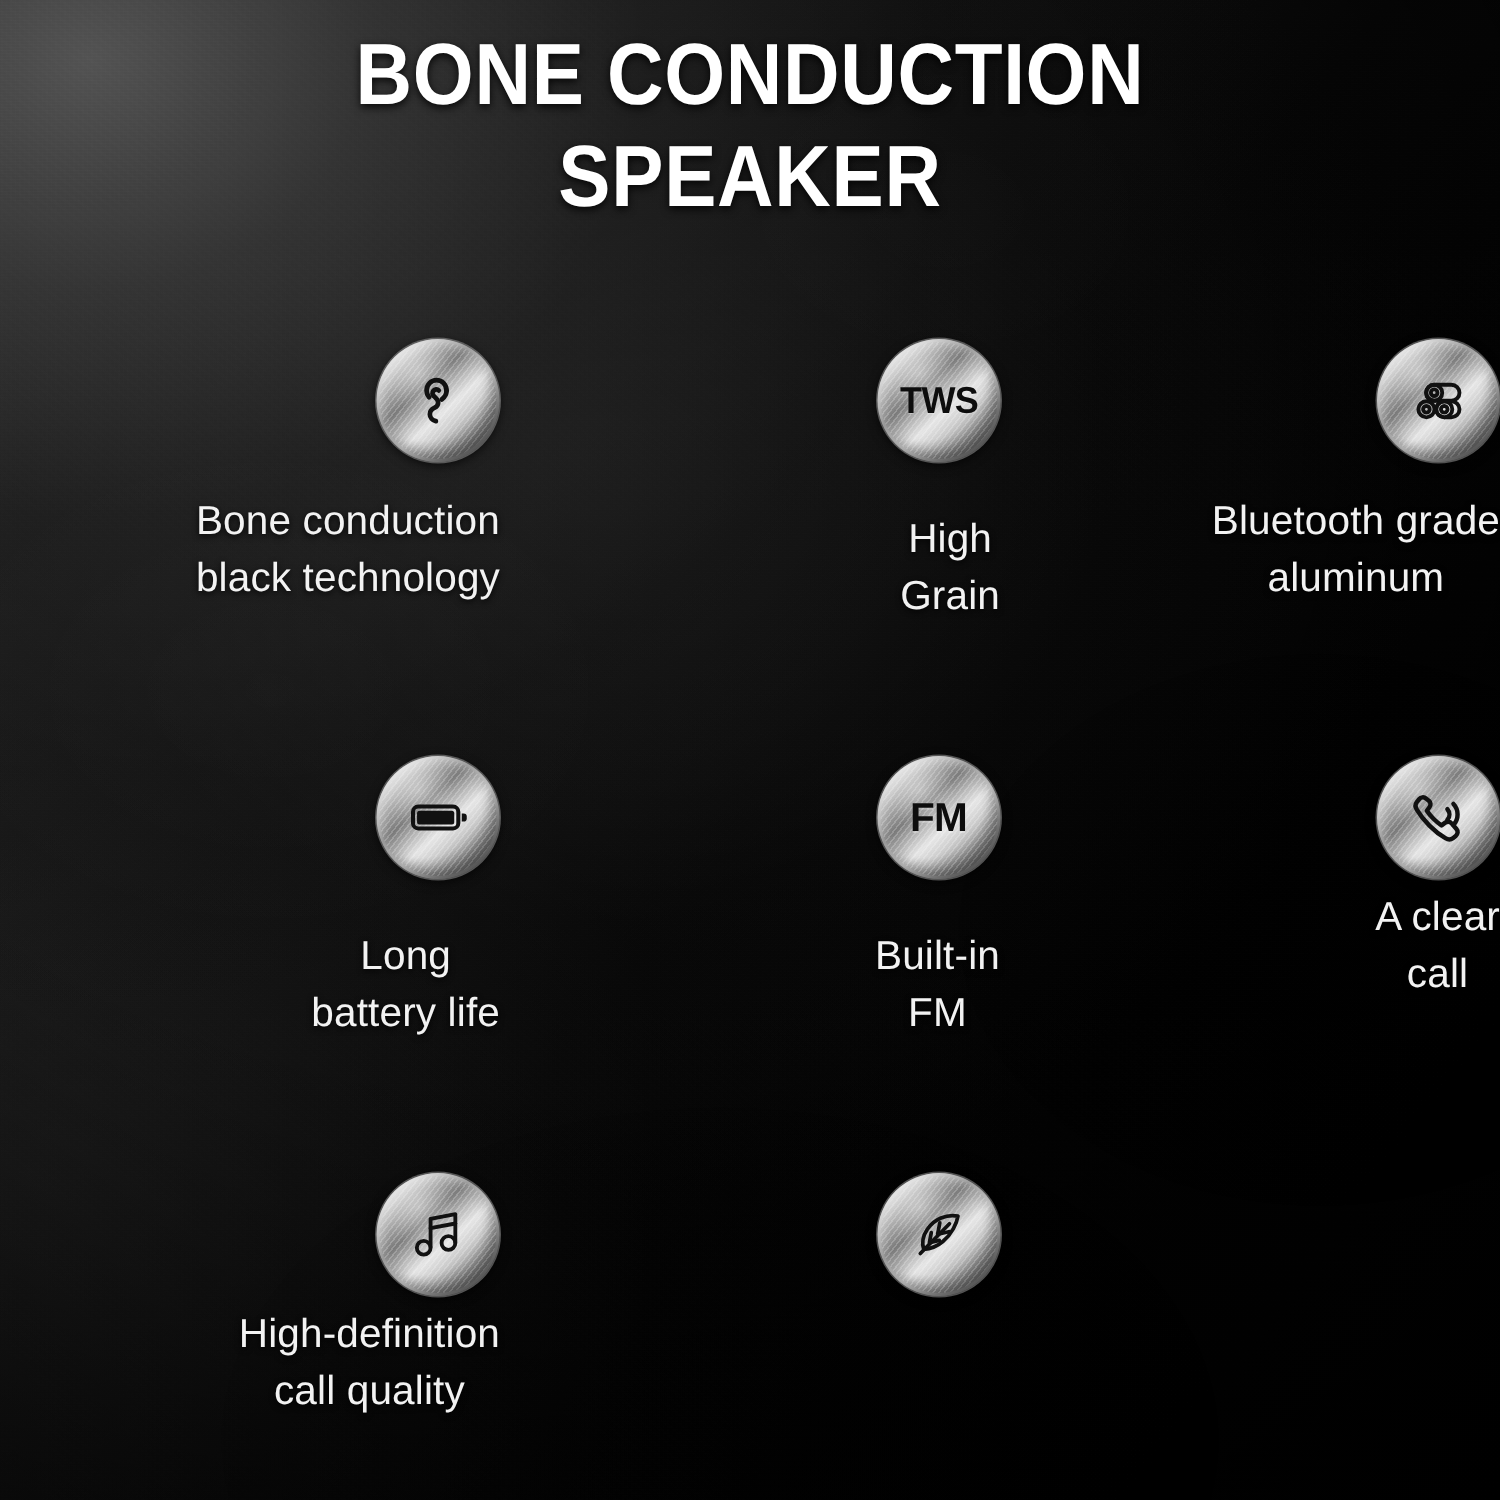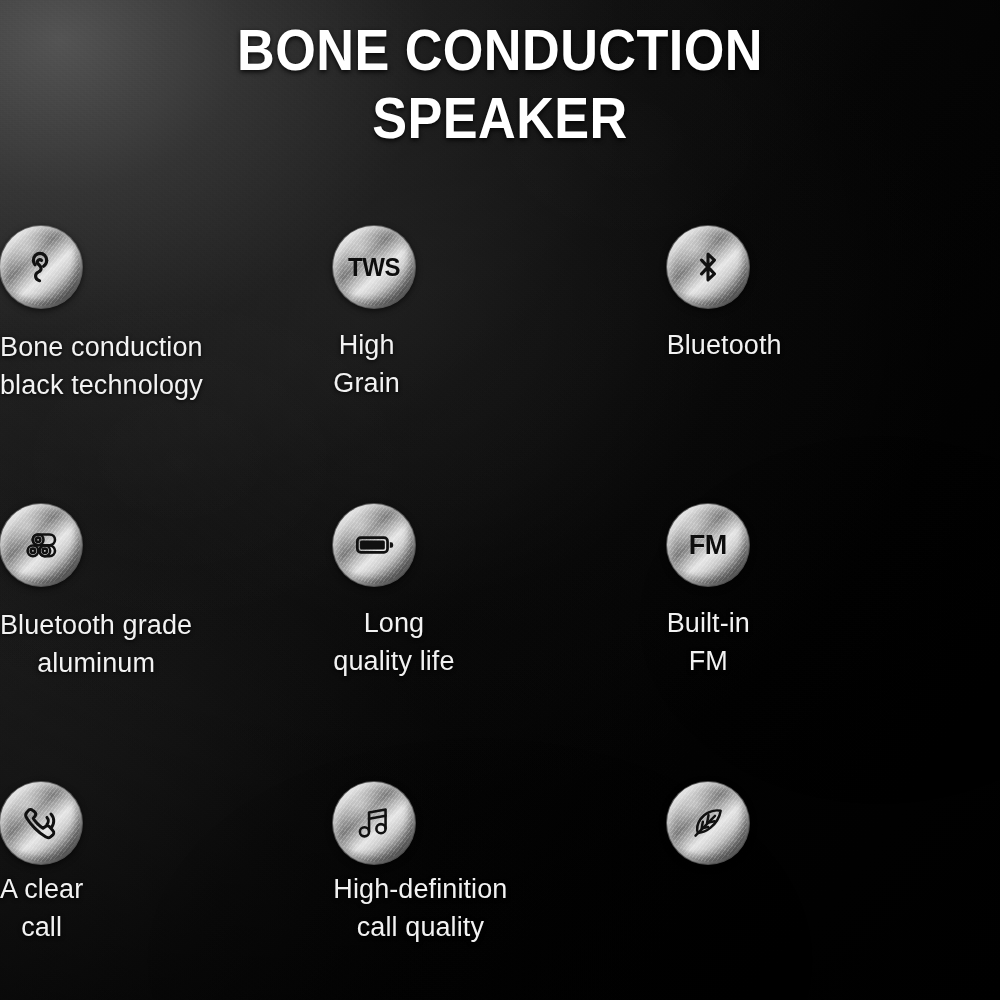--- a/index.html
+++ b/index.html
@@ -82,21 +82,21 @@
     position:absolute;
     left:0; right:0; top:226px;
     display:grid;
     grid-template-columns:repeat(3, 1fr);
     grid-template-rows:repeat(3, 278px);
     z-index:4;
   }
   .cell {
     display:flex;
     flex-direction:column;
-    align-items:flex-start;
+    align-items:flex-end;
   }
 
   
   .badge {
     position:relative;
     width:82px; height:82px;
     border-radius:50%;
     background:
       linear-gradient(138deg,
         #f4f4f4 0%, #e2e2e2 9%, #c6c6c6 19%, #9d9d9d 30%,
@@ -141,21 +141,21 @@
     font-family:"Liberation Sans", sans-serif;
     font-weight:700;
     letter-spacing:-0.5px;
     text-shadow:0 1px 0 rgba(255,255,255,0.25);
   }
   .badge-text.tws { font-size:25px; transform:scaleX(0.96); }
   .badge-text.fm  { font-size:27px; }
 
   
   .caption {
-    margin-top:18px;
+    margin-top:32px;
     color:#f2f2f2;
     font-family:"Liberation Sans", sans-serif;
     font-weight:400;
     font-size:27px;
     line-height:38px;
     text-align:center;
     letter-spacing:0.1px;
     text-shadow:0 1px 4px rgba(0,0,0,0.9);
     white-space:pre-line;
   }
@@ -196,30 +196,20 @@
     </div>
 
     <div class="cell r1 c2">
       <div class="badge">
         <span class="badge-text tws">TWS</span>
       </div>
       <div class="caption">High
 Grain</div>
     </div>
 
-    <div class="cell r1 c3">
-      <div class="badge">
-        <span class="glyph">
-          <svg width="44" height="44" viewBox="0 0 48 48" fill="none" stroke="#111" stroke-width="3.4" stroke-linecap="round" stroke-linejoin="round">
-            <path d="M17 16.5 31 31.5 24 38V10l7 6.5L17 31.5"></path>
-          </svg>
-        </span>
-      </div>
-      <div class="caption">Bluetooth</div>
-    </div>
 
     <div class="cell r2 c1">
       <div class="badge">
         <span class="glyph">
           <svg width="46" height="46" viewBox="0 0 48 48" fill="none" stroke="#111" stroke-width="2.7" stroke-linecap="round" stroke-linejoin="round">
 
             <path d="M21 13h12a5.6 5.6 0 0 1 0 11.2H21A5.6 5.6 0 0 1 21 13Z"></path>
             <circle cx="21" cy="18.6" r="5.6"></circle>
             <circle cx="21" cy="18.6" r="2.3"></circle>
 
@@ -240,21 +230,21 @@
       <div class="badge">
         <span class="glyph">
           <svg width="50" height="50" viewBox="0 0 48 48" fill="none">
             <rect x="8" y="17" width="29" height="14" rx="3.4" fill="none" stroke="#111" stroke-width="2.6"></rect>
             <rect x="10.6" y="19.6" width="23.8" height="8.8" rx="1.6" fill="#111"></rect>
             <path d="M39.2 21.4h1.2a2 2 0 0 1 2 2v1.2a2 2 0 0 1-2 2h-1.2z" fill="#111"></path>
           </svg>
         </span>
       </div>
       <div class="caption">Long
-quality life</div>
+battery life</div>
     </div>
 
     <div class="cell r2 c3">
       <div class="badge">
         <span class="badge-text fm">FM</span>
       </div>
       <div class="caption">Built-in
 FM</div>
     </div>
 

